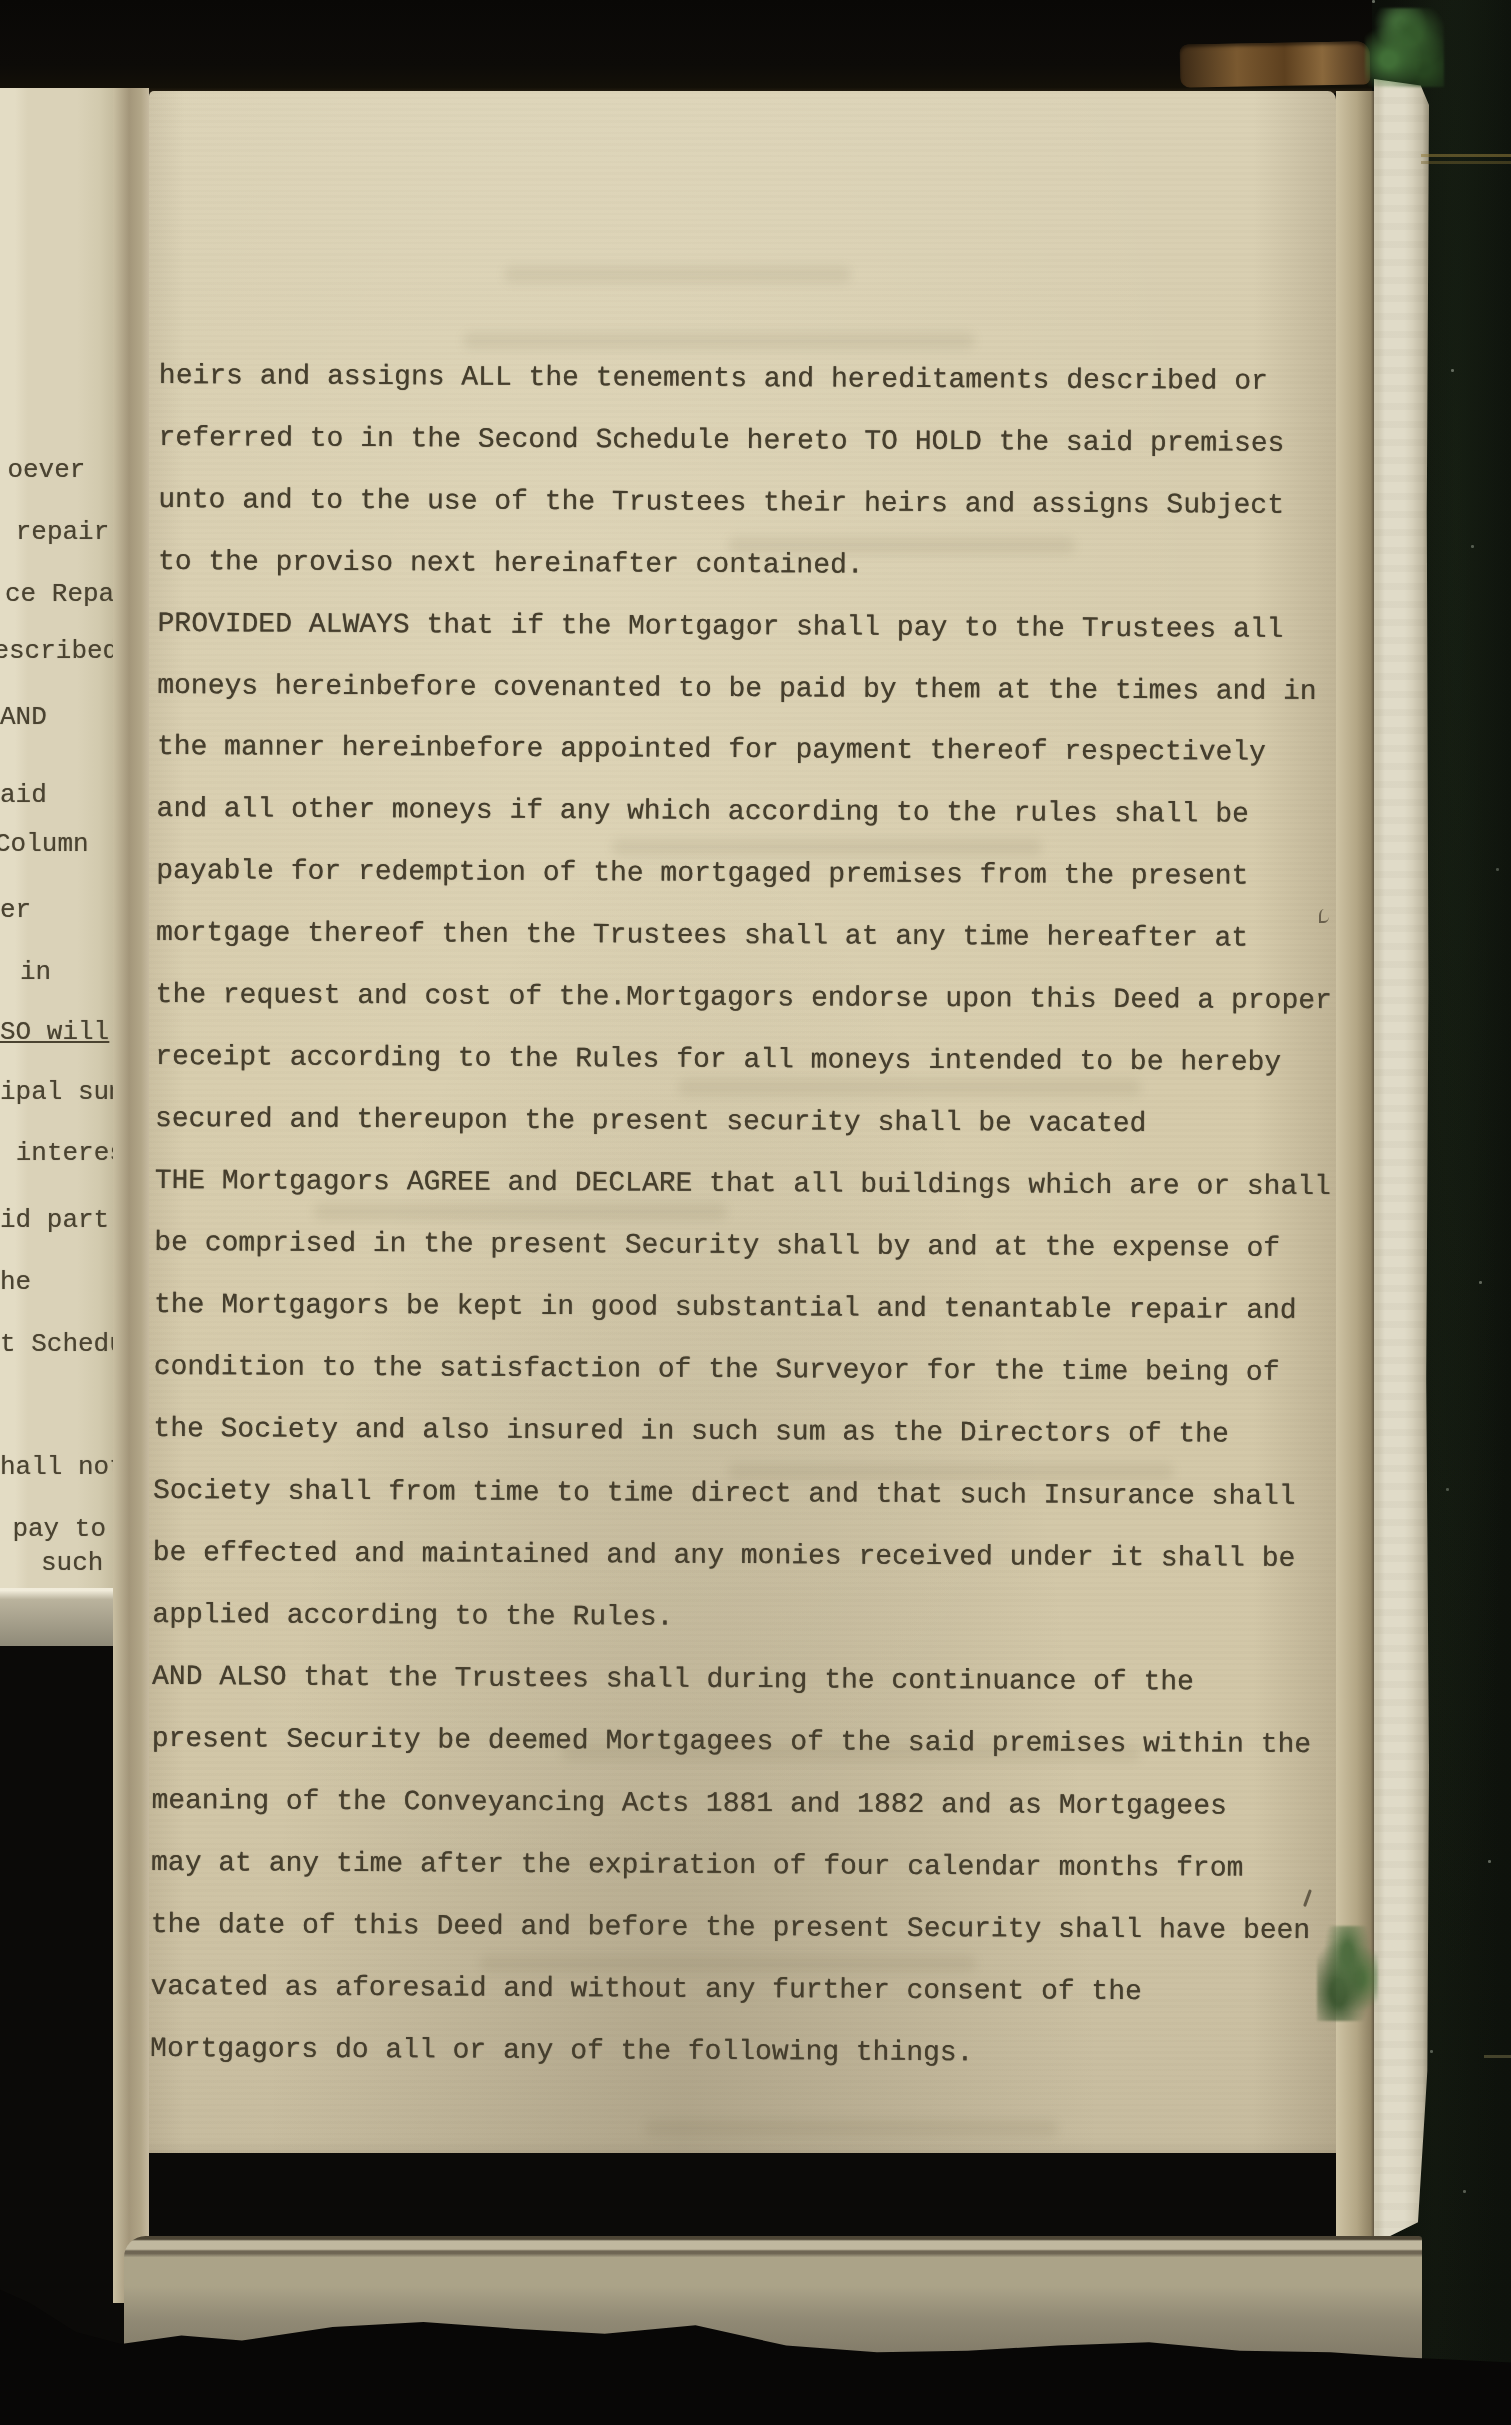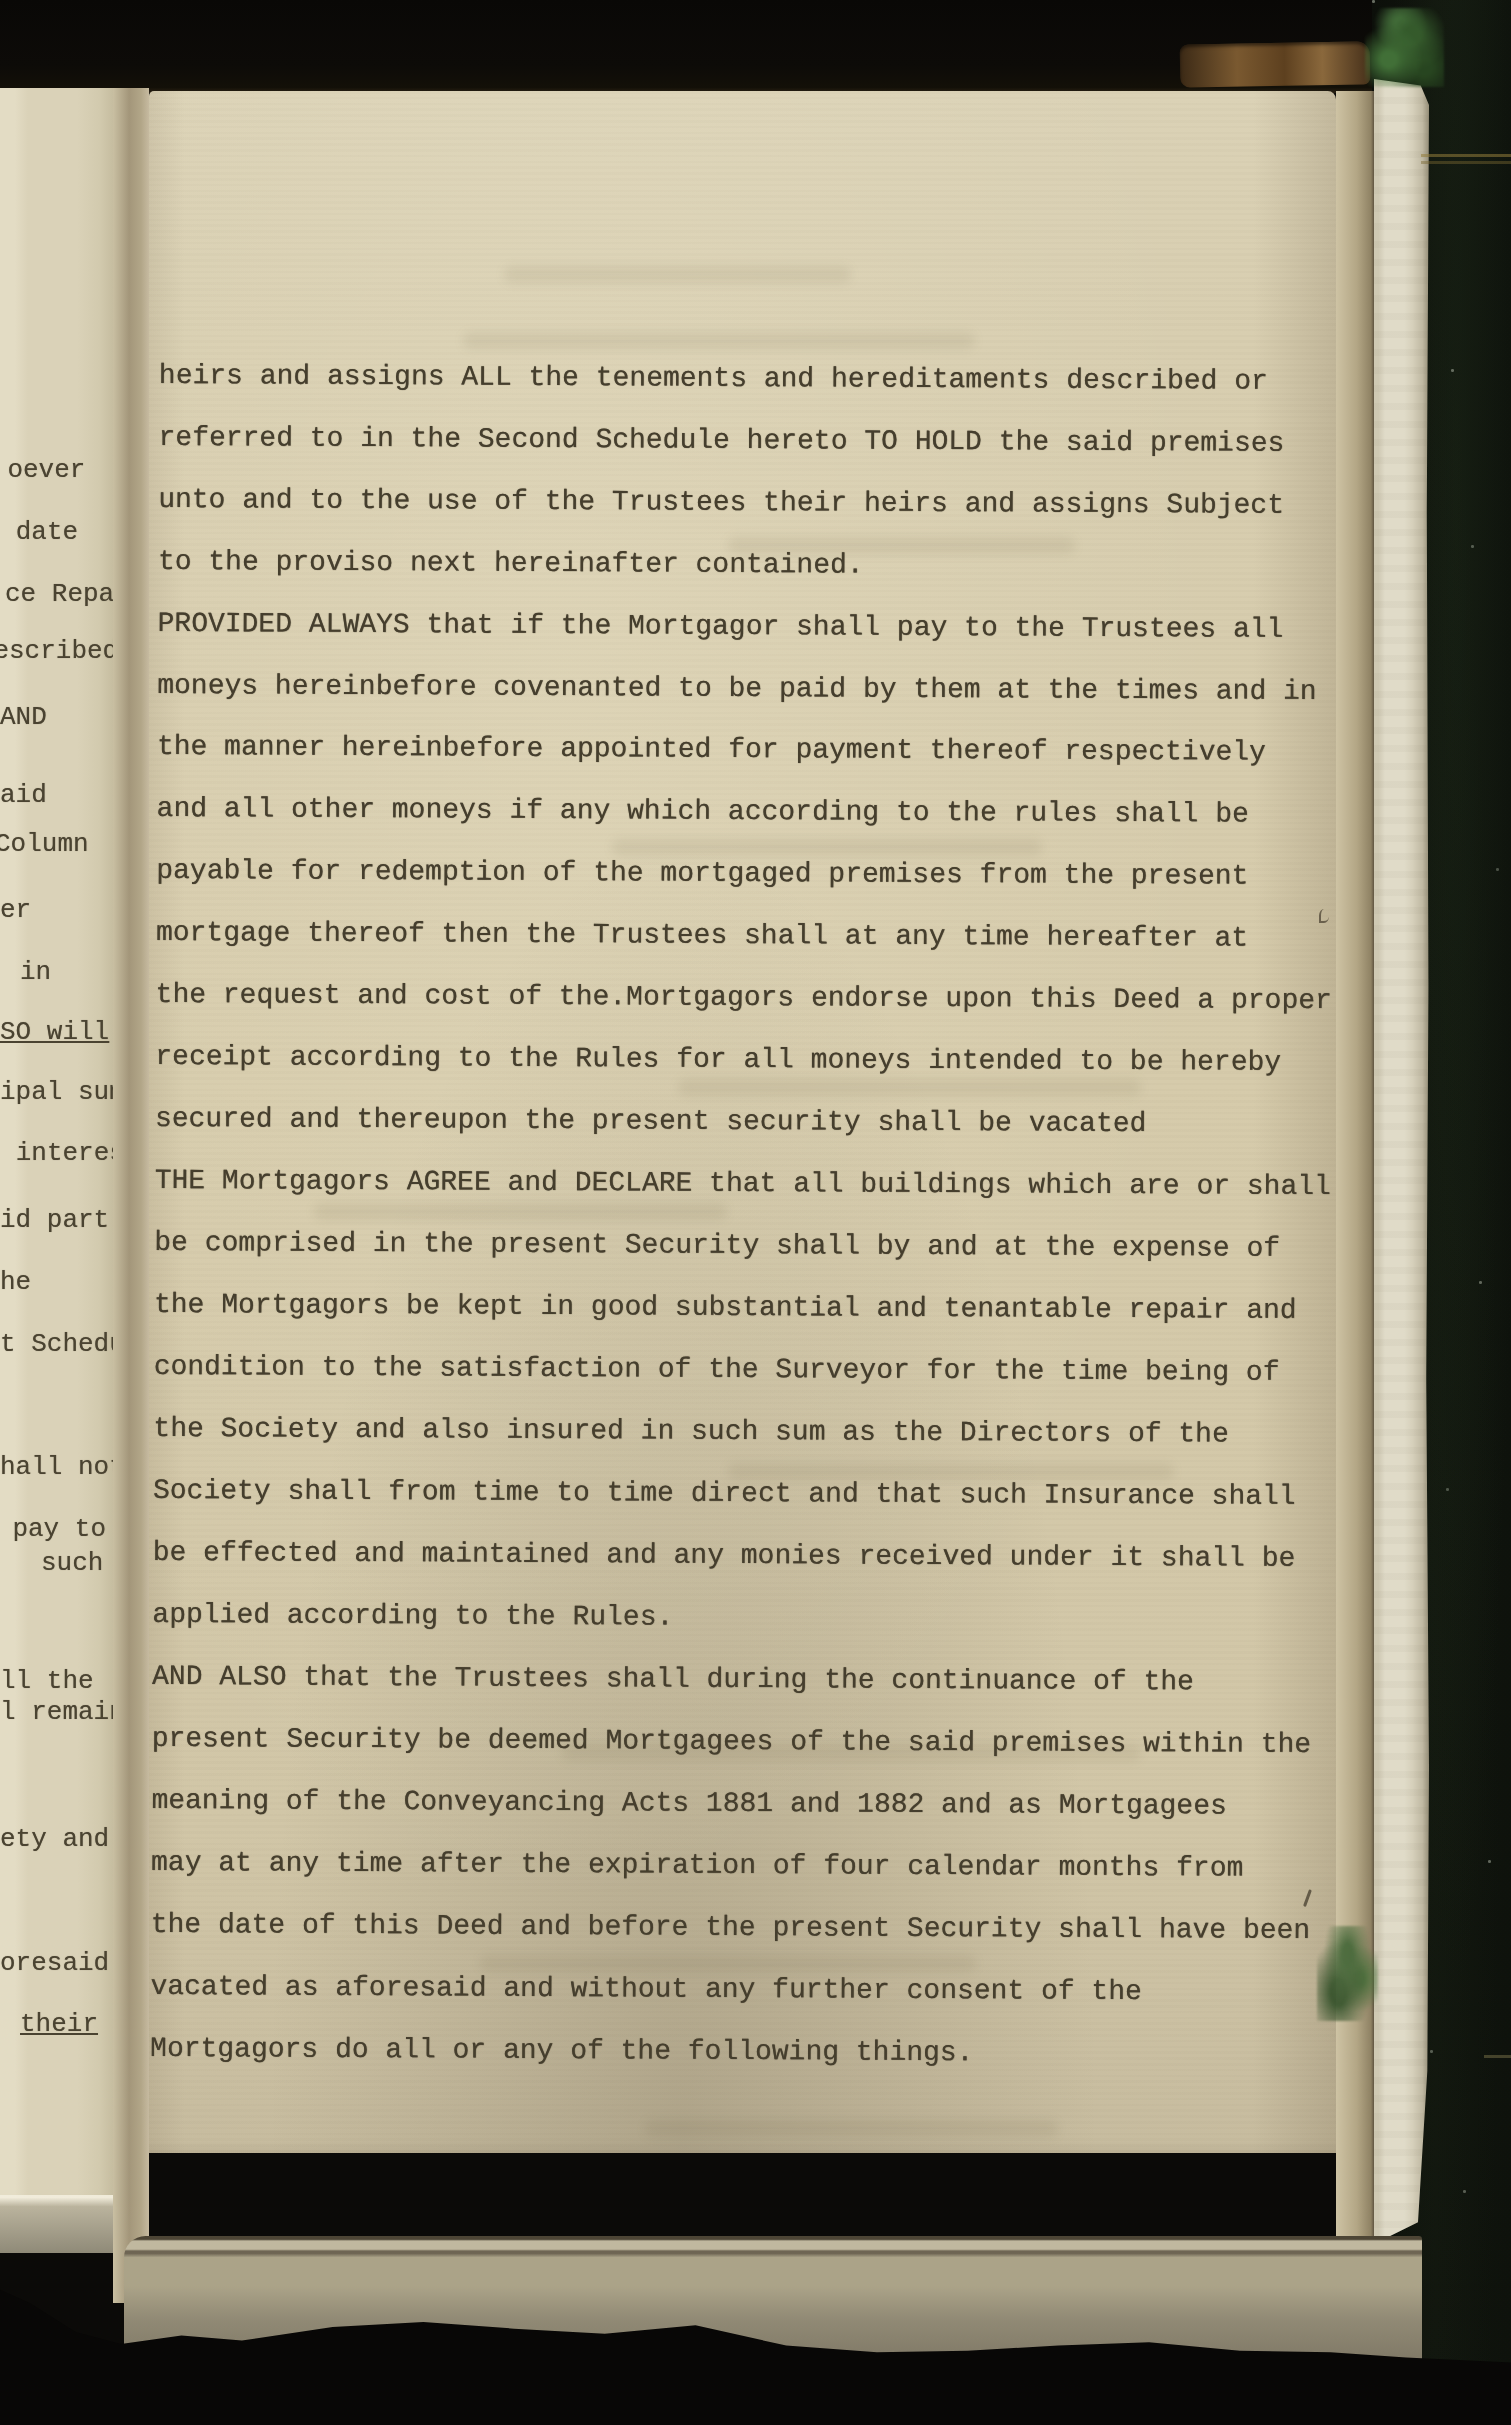--- a/index.html
+++ b/index.html
@@ -23,21 +23,21 @@
       50px 1099px 0 rgba(220,228,210,.35),107px 1281px 0 rgba(215,222,205,.4),
       74px 1488px 0 rgba(220,228,210,.3),16.5px 1694px 0 rgba(210,220,200,.35),
       116px 1860px 0 rgba(220,228,210,.4),58px 2050px 0 rgba(215,225,205,.35),
       91px 2190px 0 rgba(220,228,210,.35),29px 950px 0 rgba(210,218,198,.3);}
   .bg-bottom{position:absolute;left:0;top:2256px;width:1512px;height:169px;
     background:#080706;z-index:40;
     clip-path:polygon(0 20%,2% 28%,5% 45%,8% 52%,12% 47%,16% 50%,22% 42%,28% 39%,
       34% 43%,40% 46%,46% 41%,52% 53%,58% 57%,64% 56%,70% 53%,76% 51%,82% 56%,
       88% 57%,93% 60%,100% 63%,100% 100%,0 100%);}
   
-  .prev-strip{position:absolute;left:0;top:88px;width:113px;height:2165px;overflow:hidden;
+  .prev-strip{position:absolute;left:0;top:88px;width:113px;height:1558px;overflow:hidden;
     background:linear-gradient(90deg,#e3dcc4 0 15px,#dad2b8 28px 68%,#d2caae 88%,#c6bda0 100%);
     z-index:5;}
   .prev-strip::after{content:"";position:absolute;left:0;bottom:0;width:100%;height:58px;
     background:linear-gradient(180deg,rgba(242,237,220,.95) 0 2.5px,#bab39d 11.6px,#8f8a78 100%);}
   .frag{position:absolute;white-space:nowrap;font-size:26px;color:#4a4331;
     text-shadow:0 0 0.8px rgba(70,62,46,.6);}
   
   .gutter{position:absolute;left:113px;top:88px;width:36px;height:2215px;z-index:4;
     background:linear-gradient(90deg,#c9bfa2,#a3967a 45%,#b2a688 78%,#c6baA0 100%);}
   
@@ -98,21 +98,21 @@
 
 <div class="scene">
   <div class="bg-top"></div>
   <div class="bg-right">
     <div class="speckles"></div>
   </div>
 
   <div class="prev-strip">
     <div>
         <div class="frag" style="top: 367px; left: 7.4px;">oever</div>
-        <div class="frag" style="top: 429px; left: 15.7px;">date</div>
+        <div class="frag" style="top: 429px; left: 15.7px;">repair</div>
         <div class="frag" style="top: 491px; left: 5px;">ce Repai</div>
         <div class="frag" style="top: 548px; left: -6.6px;">escribed</div>
         <div class="frag" style="top: 614px; left: 0px; text-align: center;">AND</div>
         <div class="frag" style="top: 676px; left: 0px; margin-top: 16px;">aid</div>
         <div class="frag" style="top: 741px; left: -5px;">Column</div>
         <div class="frag" style="top: 807px; left: 0px;">er</div>
         <div class="frag" style="top: 869px; left: 20px;">in</div>
         <div class="frag" style="top: 929px; left: 0px; text-decoration: underline;">SO will</div>
         <div class="frag" style="top: 989px; left: 0px;">ipal sum</div>
         <div class="frag" style="top: 1050px; left: 15.7px;">interest</div>

